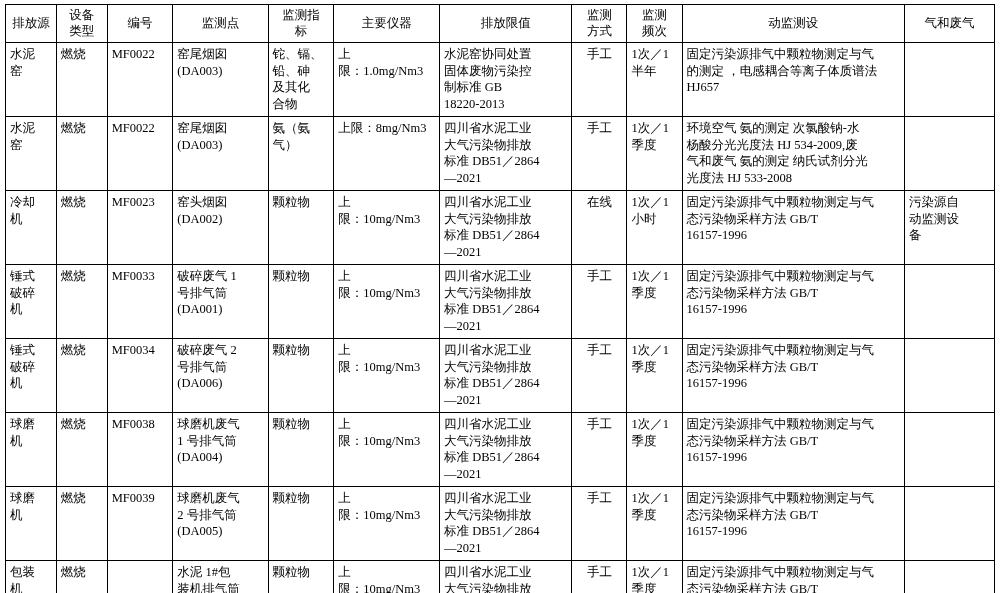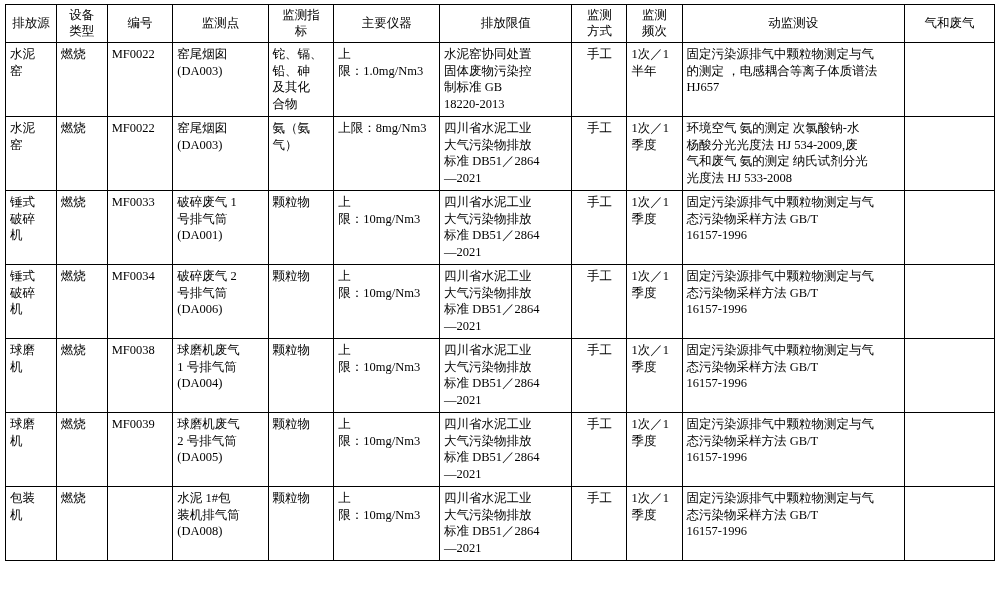--- a/index.html
+++ b/index.html
@@ -139,20 +139,44 @@
         <td class="center">手工</td>
         <td>1次／1
 季度</td>
         <td>环境空气 氨的测定 次氯酸钠-水
 杨酸分光光度法 HJ 534-2009,废
 气和废气 氨的测定 纳氏试剂分光
 光度法 HJ 533-2008</td>
         <td></td>
       </tr>
       <tr>
+        <td>冷却
+机</td>
+        <td>燃烧</td>
+        <td>MF0023</td>
+        <td>窑头烟囱
+(DA002)</td>
+        <td>颗粒物</td>
+        <td>上
+限：10mg/Nm3</td>
+        <td>四川省水泥工业
+大气污染物排放
+标准 DB51／2864
+—2021</td>
+        <td class="center">在线</td>
+        <td>1次／1
+小时</td>
+        <td>固定污染源排气中颗粒物测定与气
+态污染物采样方法 GB/T
+16157-1996</td>
+        <td>污染源自
+动监测设
+备</td>
+      </tr>
+      <tr>
         <td>锤式
 破碎
 机</td>
         <td>燃烧</td>
         <td>MF0033</td>
         <td>破碎废气 1
 号排气筒
 (DA001)</td>
         <td>颗粒物</td>
         <td>上

